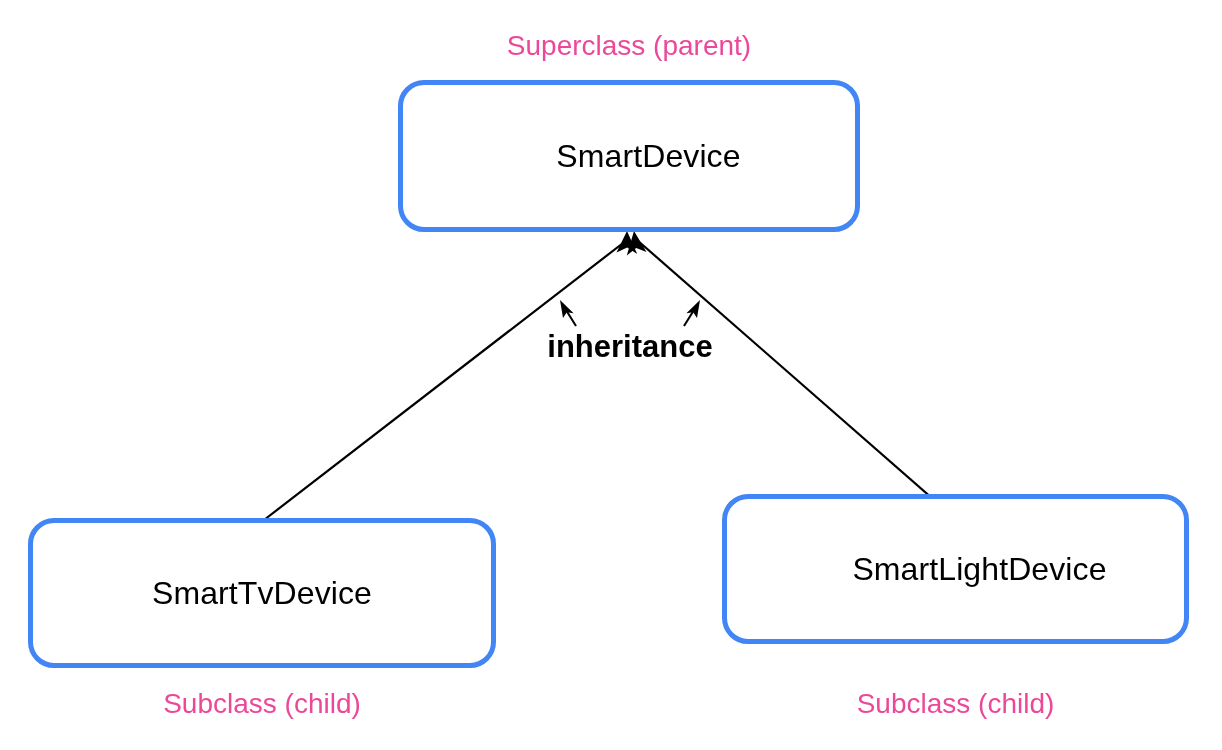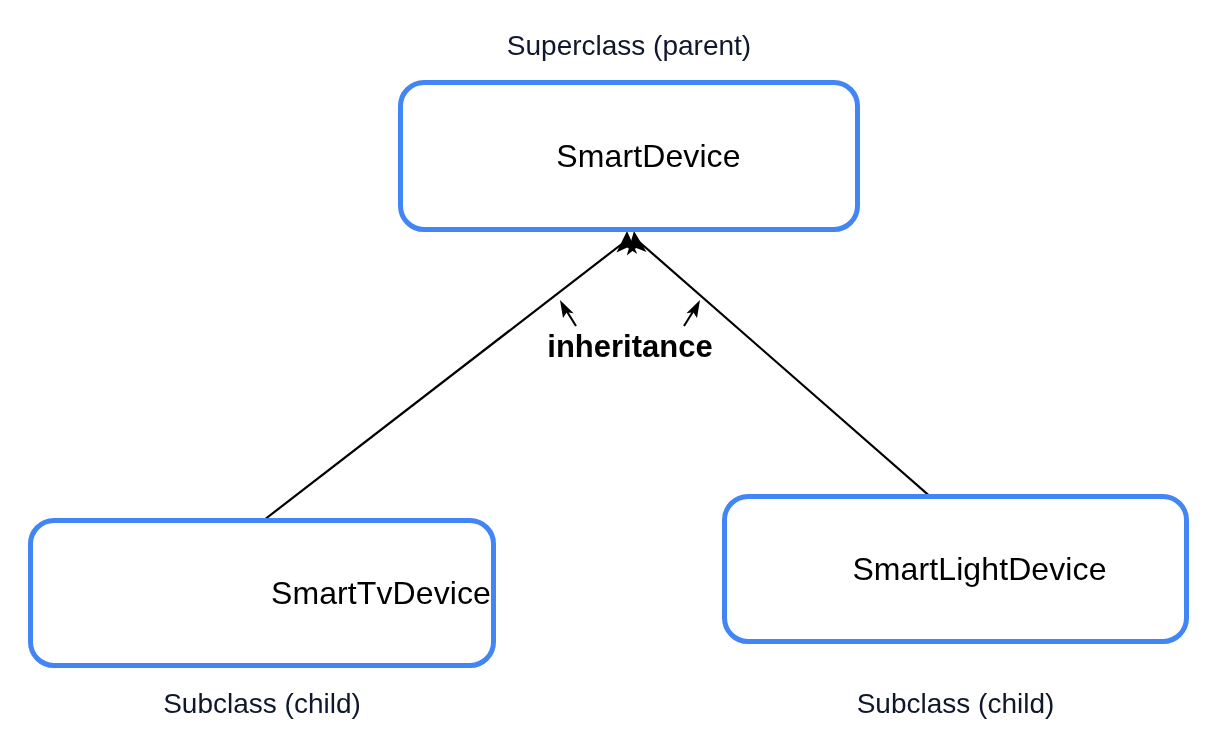--- a/index.html
+++ b/index.html
@@ -51,34 +51,33 @@
     top: 80px;
     width: 462px;
     height: 152px;
     padding-left: 39px;
   }
   #node-sub-tv {
     left: 28px;
     top: 518px;
     width: 468px;
     height: 150px;
-    justify-content: flex-end;
   }
   #node-sub-light {
     left: 722px;
     top: 494px;
     width: 467px;
     height: 150px;
     padding-left: 48px;
   }
   .caption {
     position: absolute;
     font-size: 28px;
     font-weight: 400;
-    color: #0f172a;
+    color: #ec4899;
     line-height: 1;
     text-align: center;
     white-space: nowrap;
   }
   #caption-superclass {
     left: 398px;
     top: 32px;
     width: 462px;
   }
   #caption-sub-tv {

